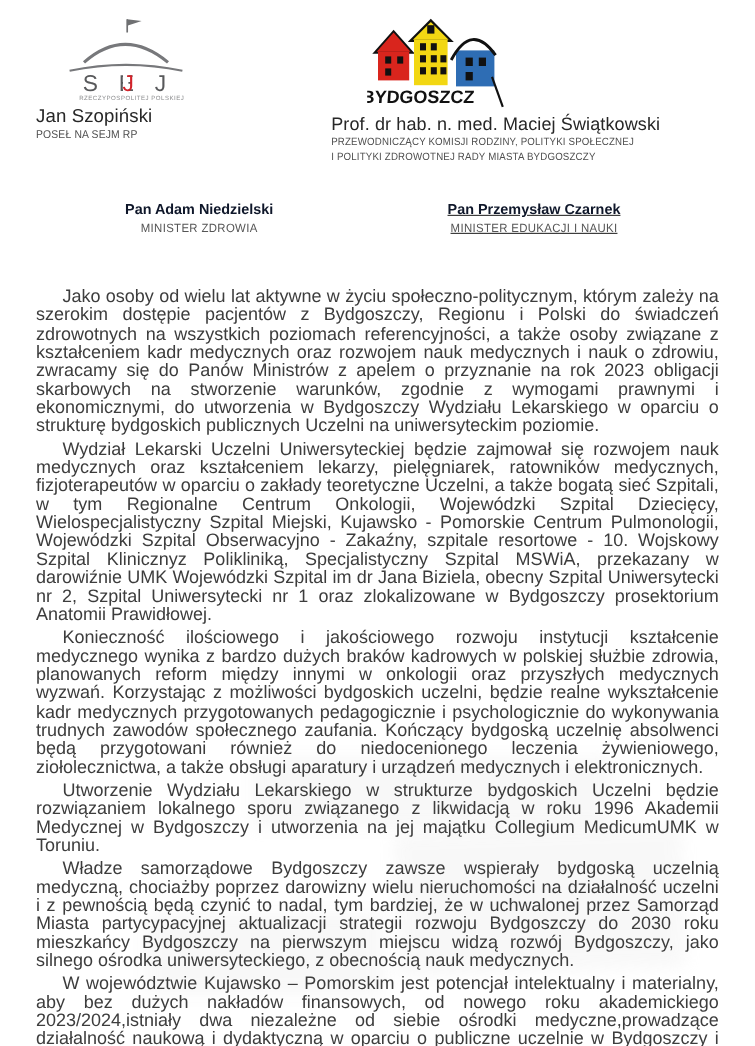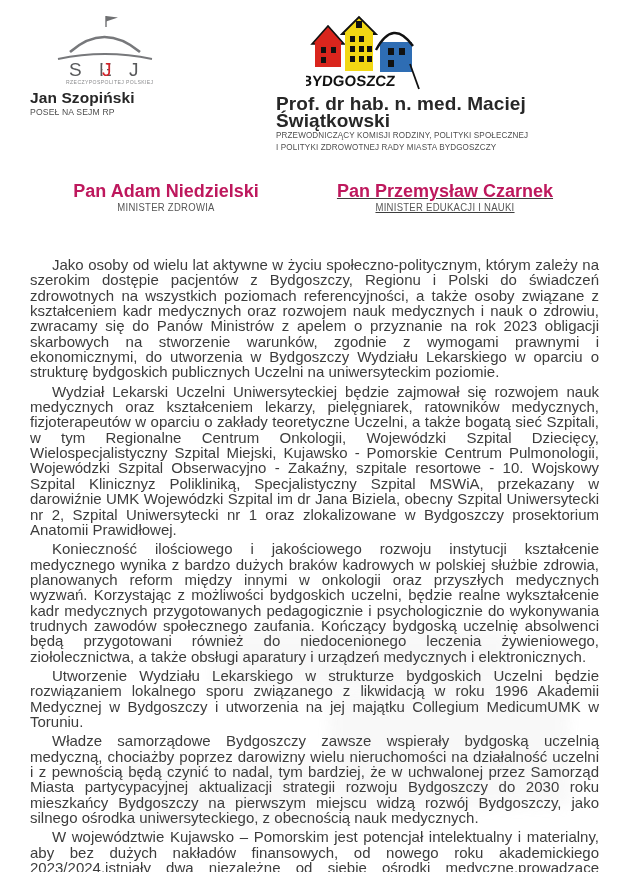--- a/index.html
+++ b/index.html
@@ -15,28 +15,28 @@
   .wm2{left:330px;top:690px;width:240px;height:120px;transform:rotate(-2deg);}
   .wm3{left:120px;top:760px;width:200px;height:70px;}
   .content{position:relative;z-index:1;}
 
   
   .lh-row{display:flex;align-items:flex-start;}
   .lh-left{width:246px;flex:0 0 246px;}
   .lh-right{flex:1;}
   .logo-wrap-left{margin-left:24px;height:70px;}
   .logo-wrap-right{margin-left:30px;height:76px;}
-  .lh-name{font-weight:bold;color:#272727;font-size:15.5px;letter-spacing:.1px;margin-top:5px;line-height:17px;}
+  .lh-name{font-weight:normal;color:#272727;font-size:15.5px;letter-spacing:.1px;margin-top:5px;line-height:17px;}
   .lh-sub{font-size:9.4px;color:#4e4e4e;line-height:12px;letter-spacing:.15px;transform:scaleX(.92);transform-origin:left;white-space:nowrap;}
 
   
   .recipients{display:flex;margin-top:30px;}
   .recipient{width:272px;flex:0 0 272px;text-align:center;}
   .recipient + .recipient{width:286px;flex:0 0 286px;text-decoration:underline;}
-  .rec-name{font-weight:bold;color:#be185d;font-size:18px;line-height:17px;}
+  .rec-name{font-weight:bold;color:#0f172a;font-size:12px;line-height:17px;}
   .rec-title{font-size:10px;color:#555555;letter-spacing:.3px;margin-top:2px;transform:scaleX(.95);transform-origin:center;}
 
   
   .body-text{margin-top:44px;font-size:15px;line-height:15.35px;text-align:justify;color:#3d3d3d;}
   .body-text p{margin:0 0 4px 0;text-indent:22px;}
 
   svg text{font-family:"Liberation Sans","DejaVu Sans",sans-serif;}
 </style>
 </head>
 <body>
@@ -100,21 +100,21 @@
             <rect x="74" y="28" width="32" height="30" fill="#2e6db4"></rect>
             <path d="M 70 36 Q 87 4 107 32" fill="none" stroke="#111" stroke-width="2.4"></path>
             <rect x="82" y="34" width="6" height="7" fill="#111"></rect>
             <rect x="93" y="34" width="6" height="7" fill="#111"></rect>
             <rect x="82" y="46" width="6" height="7" fill="#111"></rect>
 
             <text x="0" y="72" font-size="15" font-weight="bold" fill="#111" letter-spacing="0" transform="skewX(-4)">BYDGOSZCZ</text>
             <line x1="104" y1="50" x2="113" y2="75" stroke="#111" stroke-width="1.8"></line>
           </svg>
         </div>
-        <div class="lh-name" style="font-size:19px;">Prof. dr hab. n. med. Maciej Świątkowski</div>
+        <div class="lh-name" style="font-size:15px;">Prof. dr hab. n. med. Maciej Świątkowski</div>
         <div class="lh-sub" style="font-size:8.8px;">PRZEWODNICZĄCY KOMISJI RODZINY, POLITYKI SPOŁECZNEJ</div>
         <div class="lh-sub" style="font-size:8.8px;">I POLITYKI ZDROWOTNEJ RADY MIASTA BYDGOSZCZY</div>
       </div>
     </div>
 
     <div class="recipients">
       <div class="recipient">
         <div class="rec-name">Pan Adam Niedzielski</div>
         <div class="rec-title">MINISTER ZDROWIA</div>
       </div>

